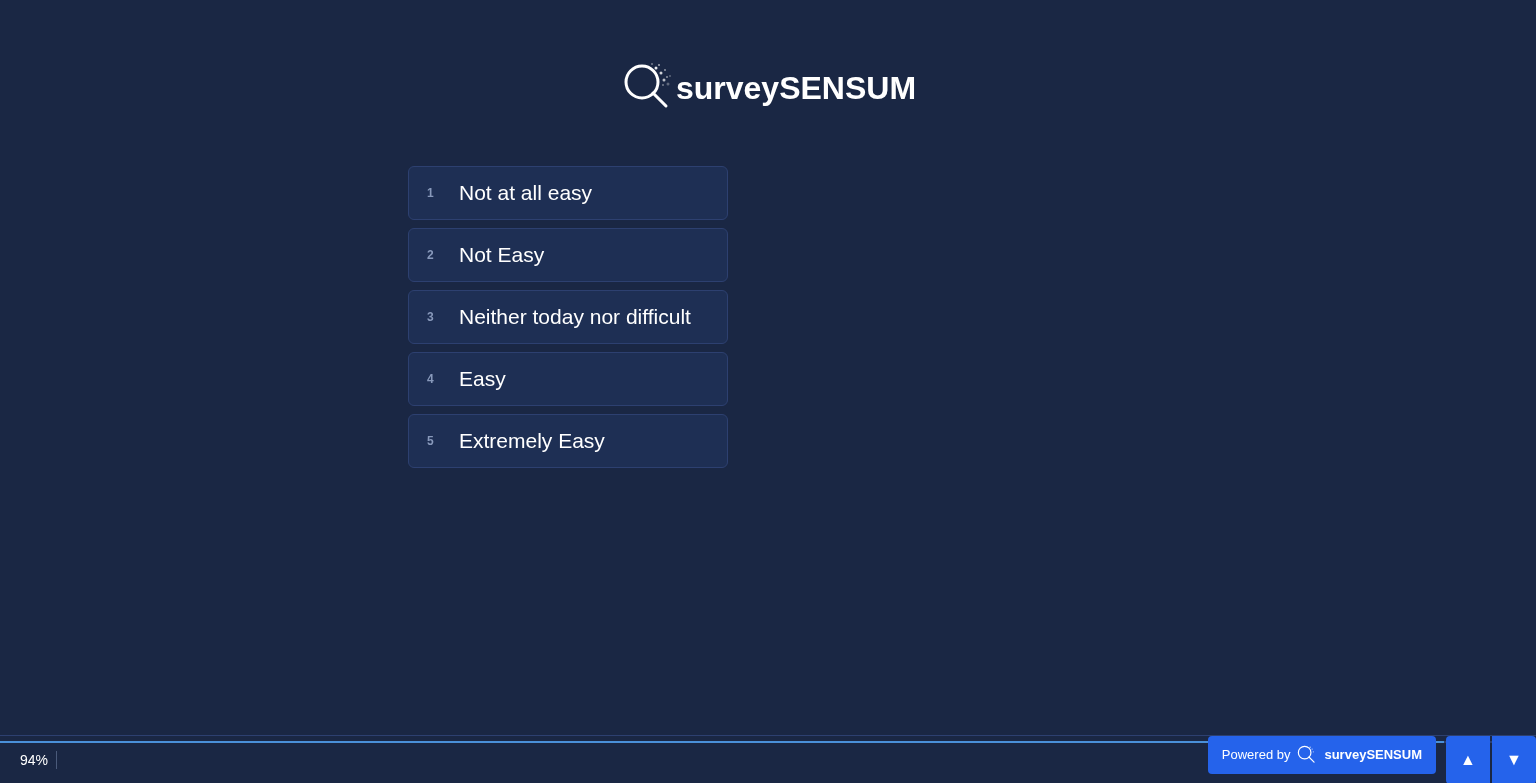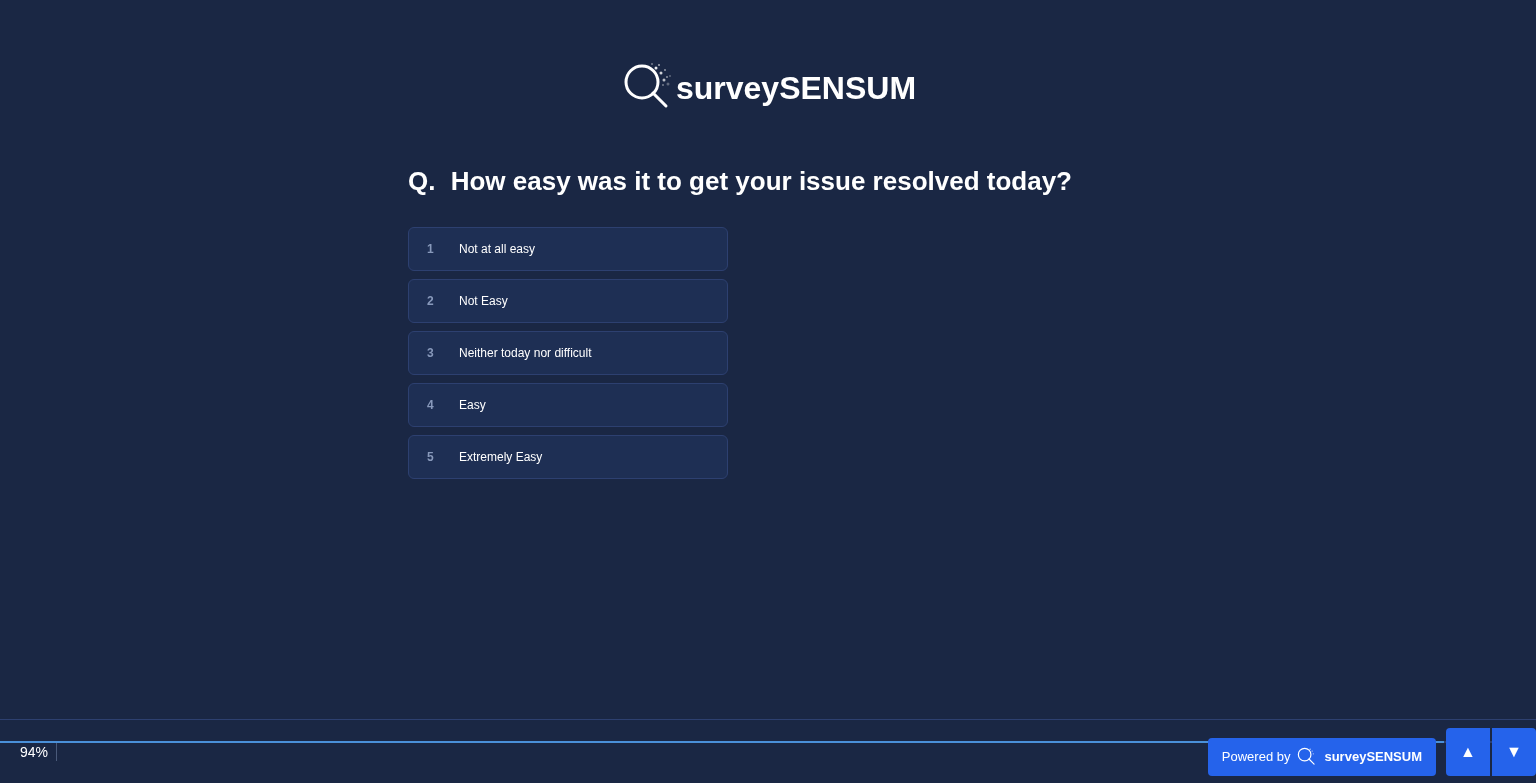--- a/index.html
+++ b/index.html
@@ -79,21 +79,21 @@
 
     .option-number {
       font-size: 12px;
       font-weight: 600;
       color: #8899bb;
       min-width: 20px;
       margin-right: 12px;
     }
 
     .option-label {
-      font-size: 12px;
+      font-size: 21px;
       font-weight: 400;
       color: #ffffff;
     }
 
     
     .progress-bar-container {
       position: absolute;
       bottom: 40px;
       left: 0;
       right: 0;
@@ -106,21 +106,21 @@
       background-color: #4a90d9;
       width: 94%;
     }
 
     
     .bottom-bar {
       position: absolute;
       bottom: 0;
       left: 0;
       right: 0;
-      height: 64px;
+      height: 48px;
       display: flex;
       align-items: center;
       justify-content: space-between;
       padding: 0 0 0 20px;
       border-top: 1px solid #2d4070;
     }
 
     .progress-text {
       display: flex;
       align-items: center;
@@ -130,21 +130,21 @@
     }
 
     .progress-divider {
       width: 1px;
       height: 18px;
       background-color: #4a5a7a;
     }
 
     .powered-by-area {
       display: flex;
-      align-items: flex-end;
+      align-items: flex-start;
       gap: 8px;
     }
 
     .powered-by-btn {
       background-color: #2563eb;
       color: #ffffff;
       border: none;
       border-radius: 4px;
       padding: 8px 14px;
       font-size: 13px;
@@ -224,24 +224,20 @@
         <circle cx="48" cy="24" r="1.5" fill="#ffffff" opacity="0.3"></circle>
         <circle cx="50" cy="16" r="1" fill="#ffffff" opacity="0.3"></circle>
       </svg>
     </div>
     <div class="logo-text">
       <span>survey</span><span>SENSUM</span>
     </div>
   </div>
 
   <div class="question-section">
-    <div class="question-label">
-      <span class="q-prefix">Q.</span>
-      <span>How easy was it to get your issue resolved today?</span>
-    </div>
 
     <div class="options-list" id="options-container">
 
     <div class="option-item">
           <span class="option-number">1</span>
           <span class="option-label">Not at all easy</span>
         </div>
         <div class="option-item">
           <span class="option-number">2</span>
           <span class="option-label">Not Easy</span>

